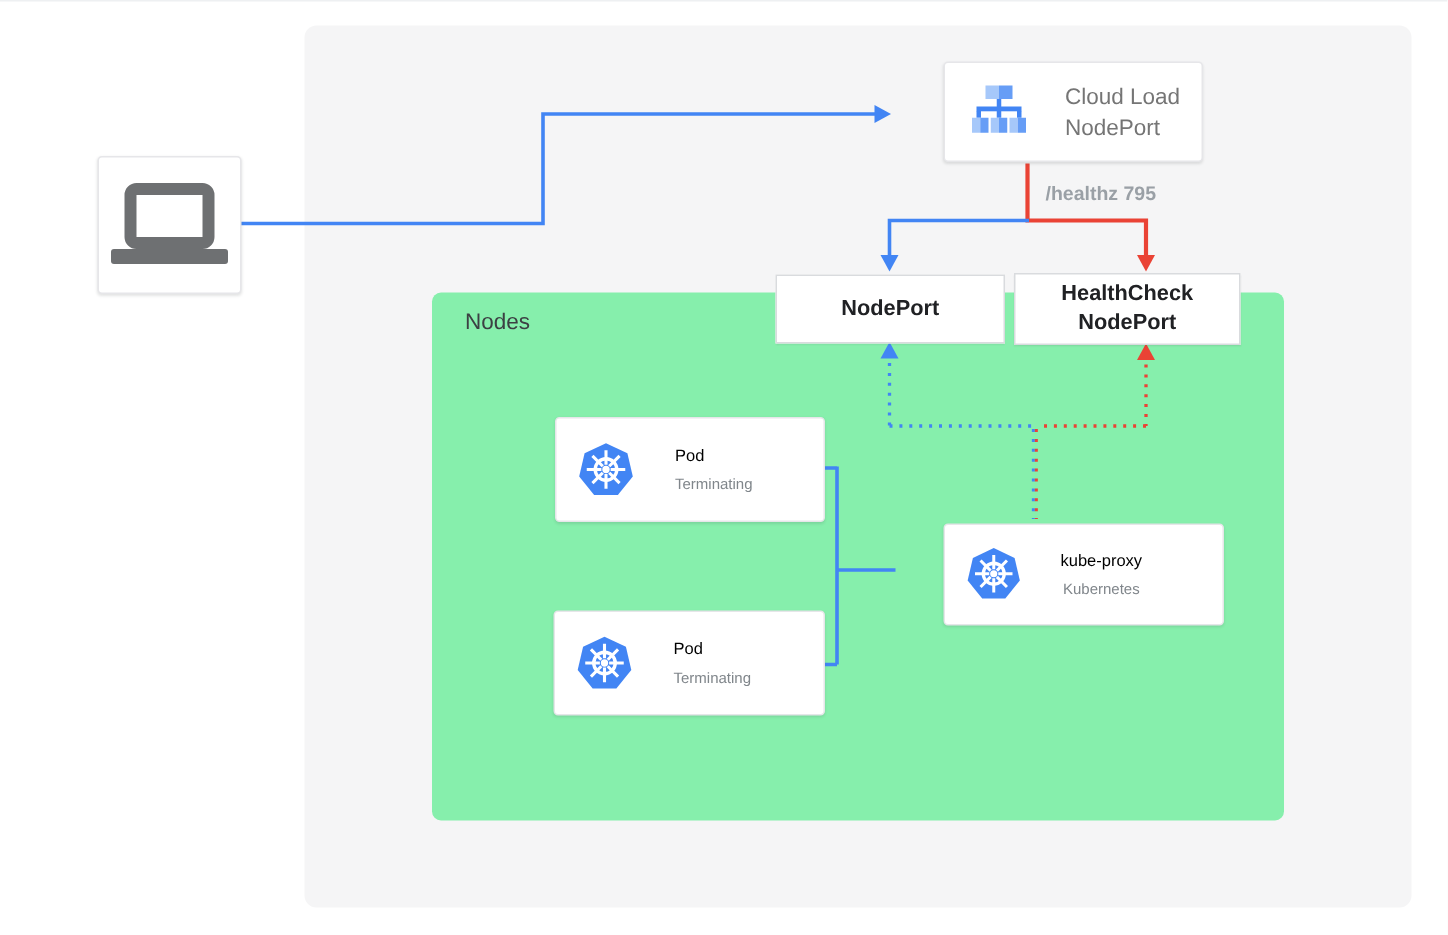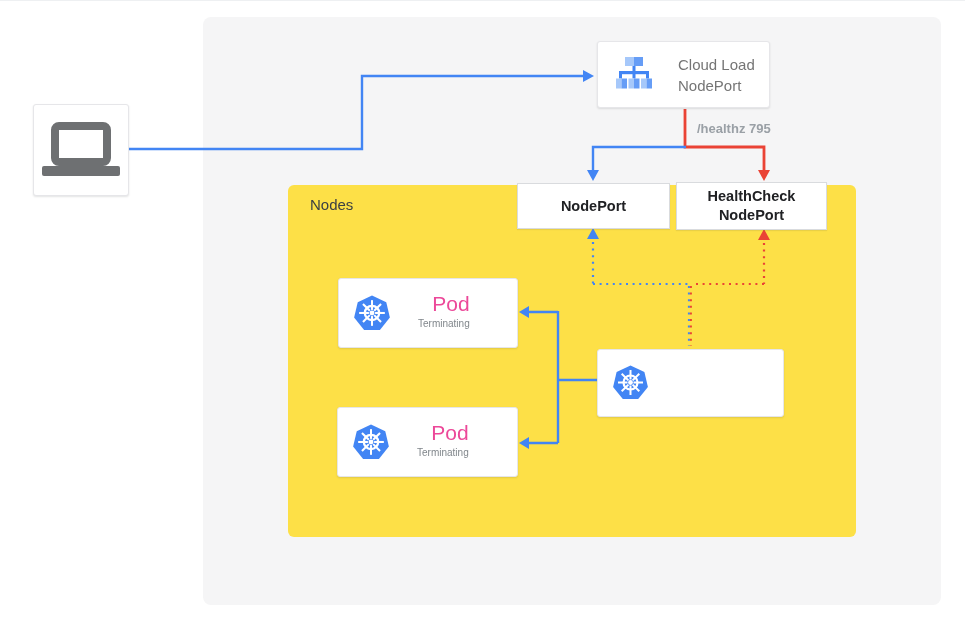--- a/index.html
+++ b/index.html
@@ -1,43 +1,43 @@
 <!DOCTYPE html>
 <html><head>
 <meta charset="utf-8">
 <style>
   html,body{margin:0;padding:0;background:#ffffff;}
   body{font-family:"Liberation Sans","DejaVu Sans",sans-serif;}
   .canvas{position:relative;width:965px;height:623px;background:#ffffff;overflow:hidden;border-top:1px solid #eef0f2;}
 
   .panel{position:absolute;left:203px;top:16px;width:738px;height:588px;background:#f5f5f6;border-radius:8px;}
-  .nodes-container{position:absolute;left:288px;top:184px;width:568px;height:352px;background:#fde047;border-radius:6px;}
+  .nodes-container{position:absolute;left:288px;top:194px;width:568px;height:352px;background:#86efac;border-radius:6px;}
   .nodes-label{position:absolute;left:22px;top:11px;font-size:15px;color:#3c4043;}
 
   .wires{position:absolute;left:0;top:0;width:965px;height:623px;z-index:2;pointer-events:none;}
 
   .card{position:absolute;background:#ffffff;border:1px solid #e6e6e9;border-radius:3px;
-        box-shadow:0 1px 2px rgba(60,64,67,.14);z-index:3;display:flex;align-items:center;}
+        box-shadow:0 1px 2px rgba(60,64,67,.14);z-index:3;display:flex;align-items:center;margin-left:32px;}
 
   .laptop-card{left:33px;top:103px;width:94px;height:90px;justify-content:center;}
 
   .clb-card{left:597px;top:40px;width:173px;height:67px;padding-left:18px;box-sizing:border-box;gap:26px;}
   .clb-text{font-size:15px;line-height:21px;color:#757575;}
 
   .healthz-label{position:absolute;left:697px;top:120px;z-index:3;font-size:13px;font-weight:bold;color:#9aa0a6;}
 
   .portbox{position:absolute;background:#ffffff;border:1px solid #d9dbde;z-index:3;
            display:flex;flex-direction:column;align-items:center;justify-content:center;
            font-weight:bold;color:#202124;font-size:14.5px;line-height:19px;
            box-shadow:0 1px 1px rgba(60,64,67,.10);}
   .nodeport-box{left:517px;top:182px;width:151px;height:44px;}
   .hc-box{left:676px;top:181px;width:149px;height:46px;}
 
   .k8s-card .text{display:flex;flex-direction:column;}
-  .k8s-card .title{font-size:21px;color:#ec4899;line-height:20px;text-align:right;}
+  .k8s-card .title{font-size:11px;color:#000000;line-height:20px;}
   .k8s-card .subtitle{font-size:10px;color:#80868b;line-height:19px;text-align:center;}
   .pod1-card{left:338px;top:277px;width:180px;height:70px;padding-left:14px;box-sizing:border-box;gap:27px;}
   .pod2-card{left:337px;top:406px;width:181px;height:70px;padding-left:14px;box-sizing:border-box;gap:27px;}
   .kubeproxy-card{left:597px;top:348px;width:187px;height:68px;padding-left:14px;box-sizing:border-box;gap:26px;}
 </style>
 </head>
 <body>
 
 <div class="canvas">
 
@@ -149,15 +149,19 @@
     <div class="text">
       <span class="title">Pod</span>
       <span class="subtitle">Terminating</span>
     </div>
   </div>
 
   <div class="card k8s-card kubeproxy-card">
     <svg width="37" height="36">
         <use href="#k8s-icon"></use>
       </svg>
+    <div class="text">
+      <span class="title">kube-proxy</span>
+      <span class="subtitle">Kubernetes</span>
+    </div>
   </div>
 
 </div>
 
 </body></html>

